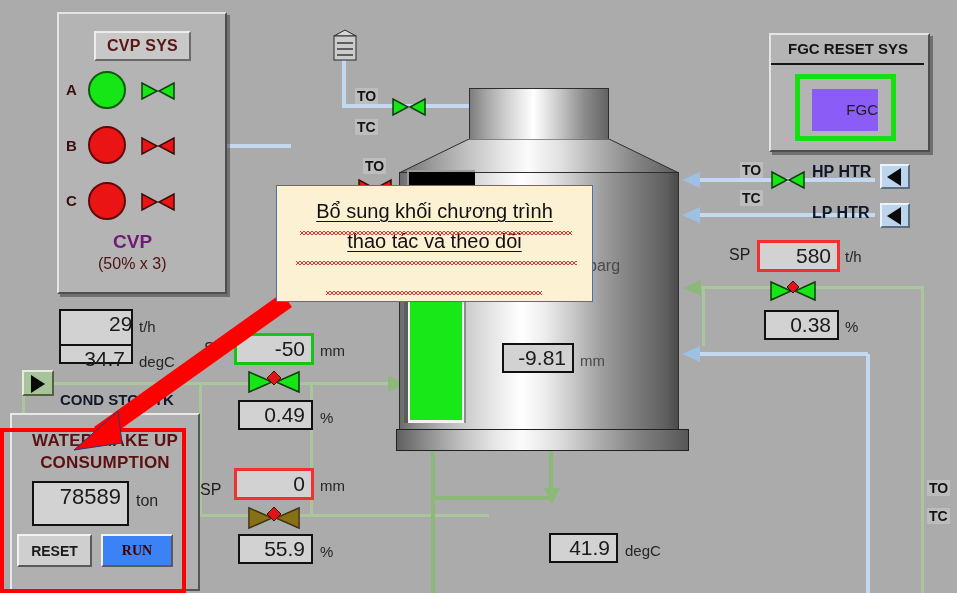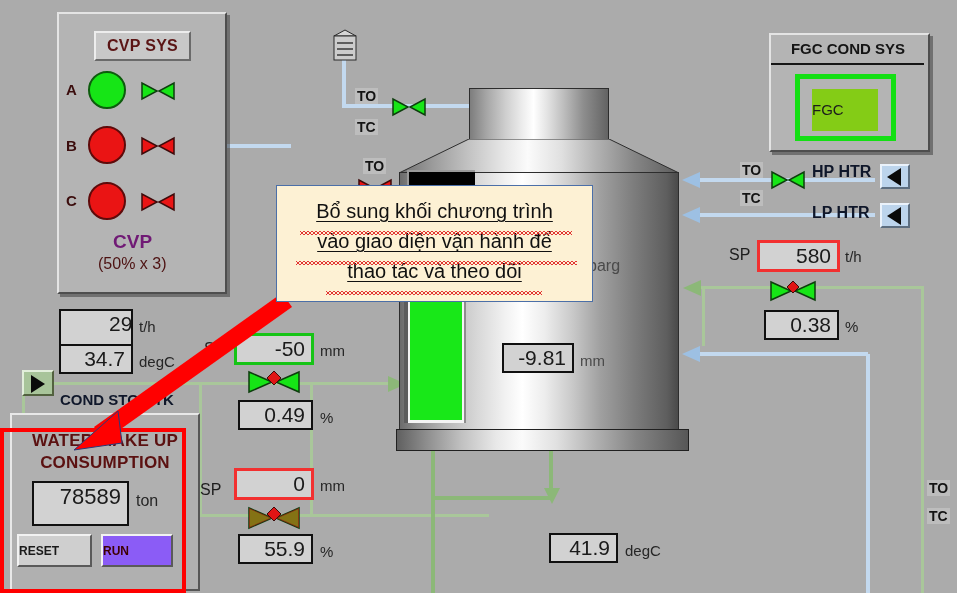--- a/index.html
+++ b/index.html
@@ -107,26 +107,26 @@
   .valve svg{display:block;}
 
   
   .btn3d{
     position:absolute;
     background:#cfcfcf;
     border-top:2px solid #f2f2f2;
     border-left:2px solid #f2f2f2;
     border-right:2px solid #5a5a5a;
     border-bottom:2px solid #5a5a5a;
-    font-size:12px;font-weight:bold;color:#1a1a1a;
-    text-align:left;
+    font-size:14px;font-weight:bold;color:#1a1a1a;
+    text-align:center;
     box-sizing:border-box;
     cursor:pointer;
   }
-  .btn3d.run{background:#8b5cf6;color:#3d0000;}
+  .btn3d.run{background:#3b82f6;color:#3d0000;font-family:Liberation Serif, serif;}
   .btn-arrow{
     position:absolute;
     background:#bcd4ec;
     border-top:2px solid #eaf2fb;
     border-left:2px solid #eaf2fb;
     border-right:2px solid #5d6e80;
     border-bottom:2px solid #5d6e80;
     box-sizing:border-box;
     cursor:pointer;
   }
@@ -157,24 +157,24 @@
 
   
   .fgc-outer{
     position:absolute;
     border:5px solid #14e014;
     box-sizing:border-box;
     background:#b4b4b4;
   }
   .fgc-inner{
     position:absolute;
-    background:#84cc16;
+    background:#8b5cf6;
     color:#1c1c1c;
     font-size:15px;
-    text-align:left;
+    text-align:right;
     box-sizing:border-box;
   }
 
   
   .vessel-body{
     position:absolute;
     background:linear-gradient(to right,
       #6b6b6b 0%, #8d8d8d 6%, #b6b6b6 16%, #d8d8d8 28%,
       #f2f2f2 38%, #ffffff 44%, #ededed 52%, #c9c9c9 62%,
       #a0a0a0 72%, #7d7d7d 84%, #5e5e5e 96%, #4a4a4a 100%);
@@ -442,21 +442,21 @@
   <div class="unit" style="left:588px;top:257px;font-size:16px;color:#4a4a4a;">barg</div>
 
   <div class="median-lbl" style="left:504px;top:320px;margin-top:20px;">MEDIAN</div>
   <div class="field" style="left:502px;top:343px;width:72px;height:30px;">-9.81</div>
   <div class="unit" style="left:580px;top:352px;color:#4a4a4a;">mm</div>
 
   <div class="field" style="left:549px;top:533px;width:69px;height:30px;">41.9</div>
   <div class="unit" style="left:625px;top:542px;">degC</div>
 
   <div class="panel3d" style="left:769px;top:33px;width:157px;height:115px;"></div>
-  <div class="abs" style="left:783px;top:40px;width:130px;text-align:center;font-size:15px;font-weight:bold;color:#141414;">FGC COND SYS</div>
+  <div class="abs" style="left:783px;top:40px;width:130px;text-align:center;font-size:15px;font-weight:bold;color:#141414;">FGC RESET SYS</div>
   <div class="abs" style="left:771px;top:63px;width:153px;height:2px;background:#161616;"></div>
   <div class="fgc-outer" style="left:795px;top:74px;width:101px;height:67px;">
     <div class="fgc-inner" style="left:12px;top:10px;width:66px;height:42px;line-height:42px;">FGC</div>
   </div>
 
   <div class="tag" style="left:740px;top:162px;">TO</div>
   <div class="tag" style="left:740px;top:190px;">TC</div>
   <div class="valve" style="left:771px;top:170px;">
     <svg width="34" height="20">
         <polygon points="1,2 1,18 16,10" fill="#16e516" stroke="#0d3d0d" stroke-width="1.5"></polygon>
@@ -480,21 +480,21 @@
         <polygon points="1,3 1,21 21,12" fill="#16e516" stroke="#0d3d0d" stroke-width="1.5"></polygon>
         <polygon points="45,3 45,21 25,12" fill="#16e516" stroke="#0d3d0d" stroke-width="1.5"></polygon>
         <polygon points="23,2 29,8 23,14 17,8" fill="#e01414" stroke="#3d0a0a" stroke-width="1"></polygon>
       </svg>
   </div>
   <div class="field" style="left:764px;top:310px;width:75px;height:30px;">0.38</div>
   <div class="unit" style="left:845px;top:318px;">%</div>
 
   <div class="field" style="left:59px;top:309px;width:74px;height:48px;padding-left:48px;">29</div>
   <div class="unit" style="left:139px;top:318px;">t/h</div>
-  <div class="field" style="left:59px;top:344px;width:74px;height:30px;">34.7</div>
+  <div class="field" style="left:59px;top:344px;width:74px;height:20px;">34.7</div>
   <div class="unit" style="left:139px;top:353px;">degC</div>
   <div class="btn-green" style="left:22px;top:370px;width:32px;height:26px;">
     <div class="tri"></div>
   </div>
   <div class="lbl-bold" style="left:60px;top:391px;font-size:15px;">COND STOR TK</div>
 
   <div class="sp-label" style="left:204px;top:340px;">SP</div>
   <div class="field sp-green" style="left:234px;top:333px;width:80px;height:32px;">-50</div>
   <div class="unit" style="left:320px;top:342px;">mm</div>
   <div class="valve" style="left:248px;top:369px;">
@@ -536,20 +536,19 @@
   <div class="tag" style="left:927px;top:508px;">TC</div>
 
   <svg class="red-arrow" style="left:60px;top:285px;" width="240" height="170">
     <polygon points="222,8 232,22 44,156 34,142" fill="#ff0000"></polygon>
     <polygon points="14,165 58,126 62,158 34,160" fill="#ff0000"></polygon>
     <polygon points="14,165 58,126 62,158" fill="#ff0000" stroke="#2a3a7a" stroke-width="1"></polygon>
   </svg>
 
   <div class="callout" style="left:276px;top:185px;width:317px;height:117px;">
     <span class="line">Bổ sung khối chương trình</span>
-    <span class="line">vào giao diện vận hành để</span>
     <span class="line">thao tác và theo dõi</span>
   </div>
   <div class="squig" style="left:300px;top:231px;width:272px;"></div>
   <div class="squig" style="left:296px;top:261px;width:281px;"></div>
   <div class="squig" style="left:326px;top:291px;width:216px;"></div>
 
 </div>
 
 </body></html>

